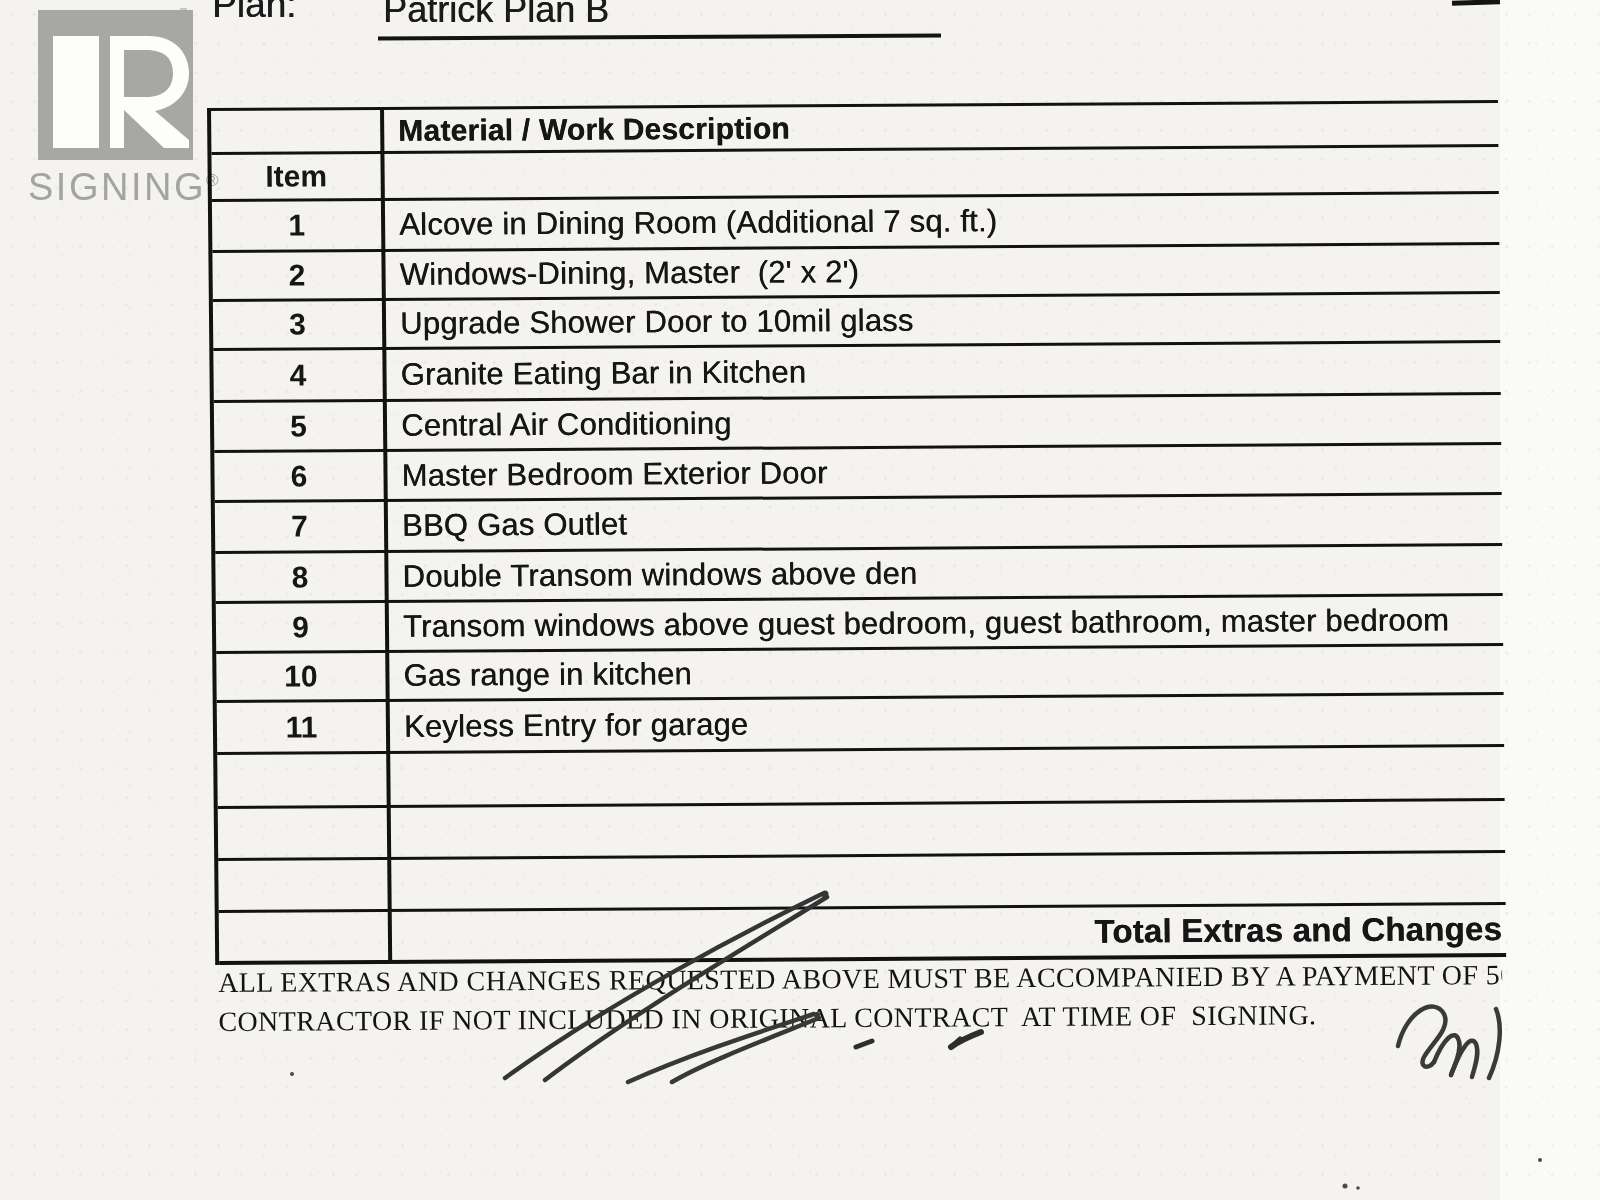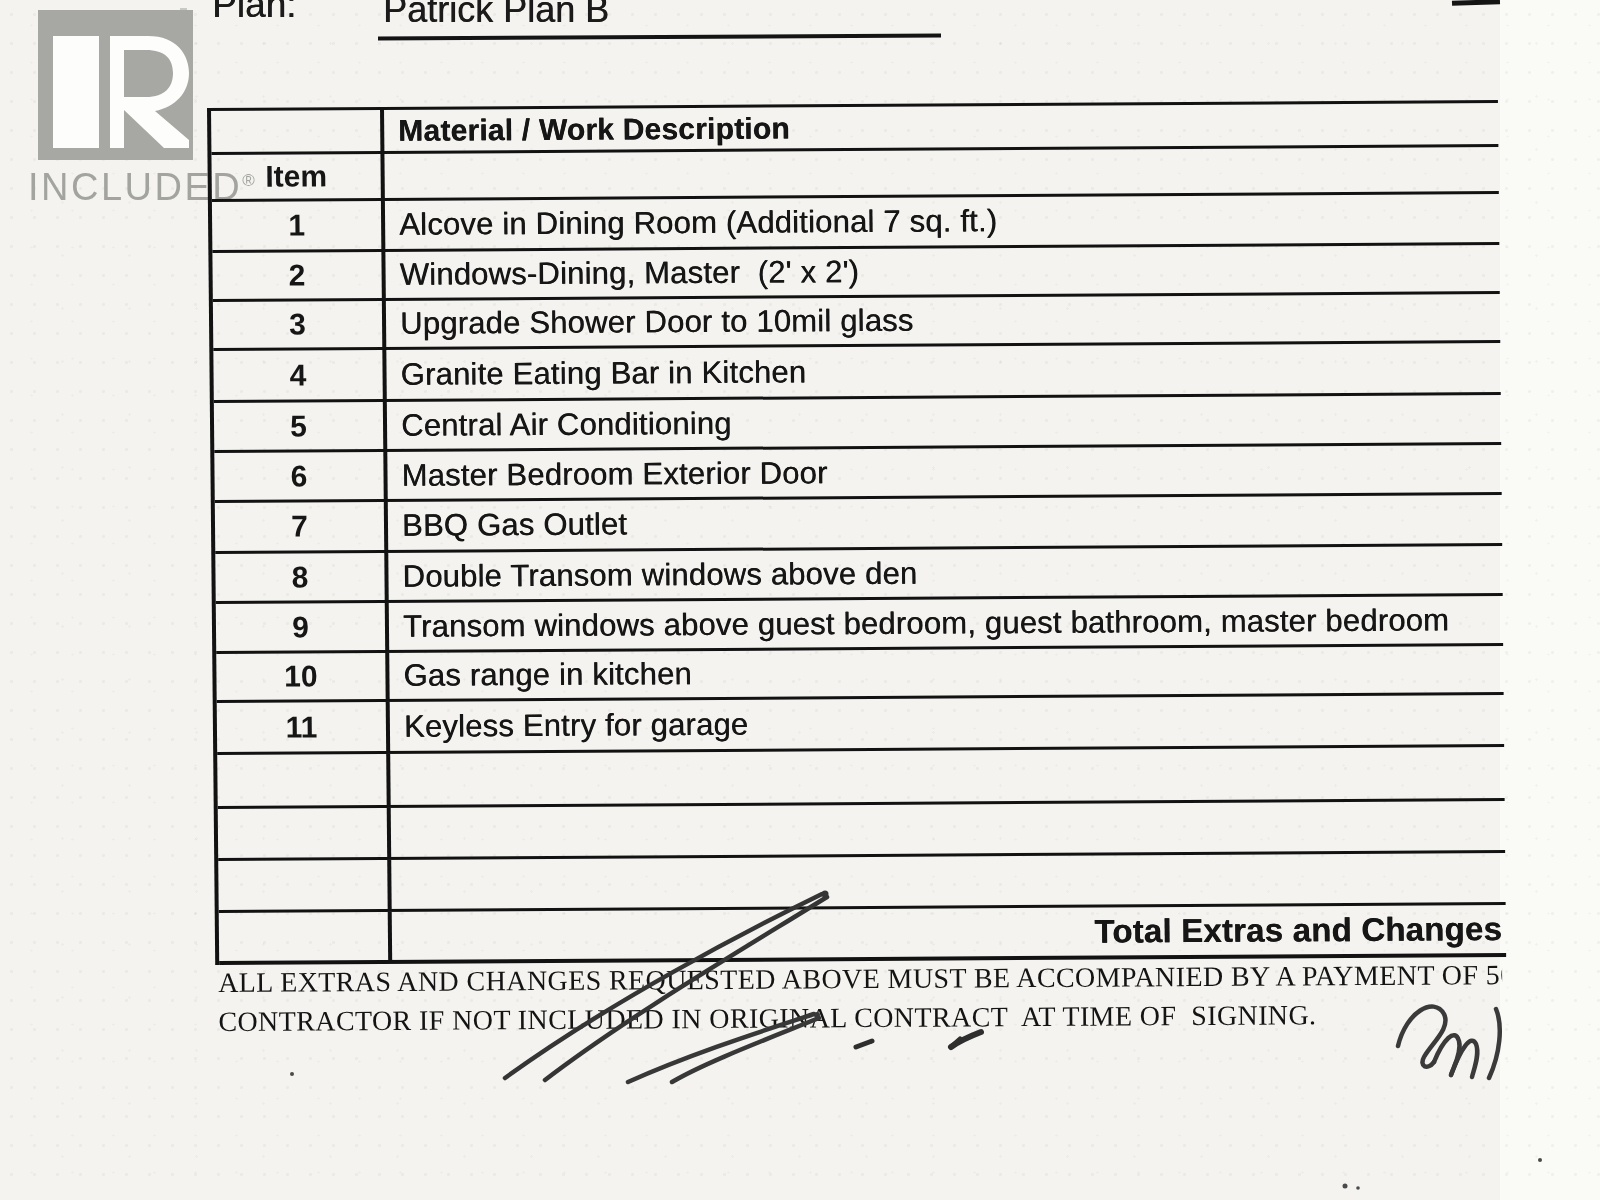--- a/index.html
+++ b/index.html
@@ -77,21 +77,21 @@
 
 <div class="logo">
   <svg width="155" height="150" viewBox="0 0 155 150" aria-hidden="true">
     <rect x="0" y="0" width="155" height="150" fill="#a7a7a3"></rect>
     <rect x="15" y="26" width="46" height="112" fill="#fdfdfb"></rect>
     <path fill="#fdfdfb" fill-rule="evenodd" d="M72,26 H110 C139,26 151,45 151,63 C151,83 137,97 117,101 L151,130 V138 H126 L86,100 L86,138 H72 Z
          M86,40 V87 H108 C127,87 135,77 135,63 C135,49 127,40 108,40 Z"></path>
   </svg>
 </div>
 <div class="logo-text">
-  <span>INCLUDED</span><span class="reg">®</span>
+  <span>SIGNING</span><span class="reg">®</span>
 </div>
 
 <div class="plan-label">Plan:</div>
 <div class="plan-value">Patrick Plan B</div>
 <div class="plan-underline"></div>
 
 <div class="xtable">
   <div class="trow" style="height:44px">
     <div class="c1"></div>
     <div class="c2 hdr">Material / Work Description</div>

